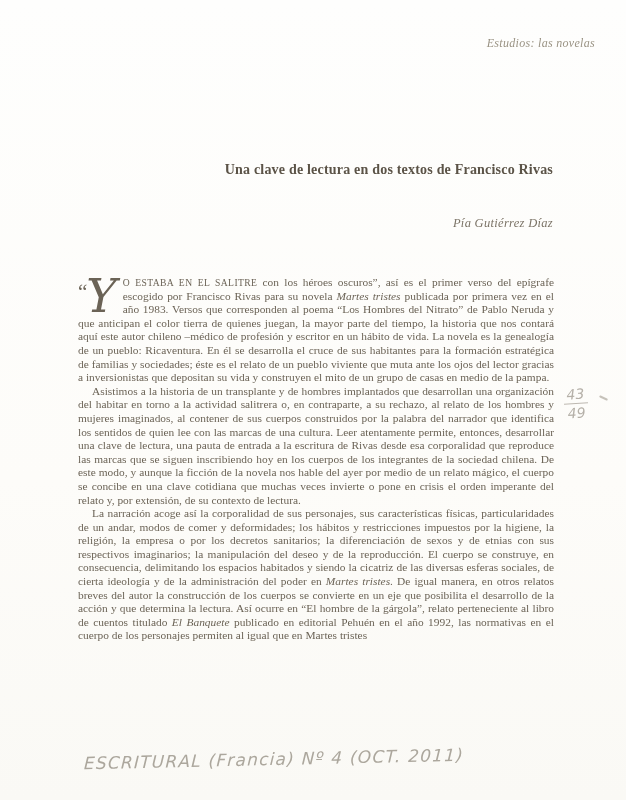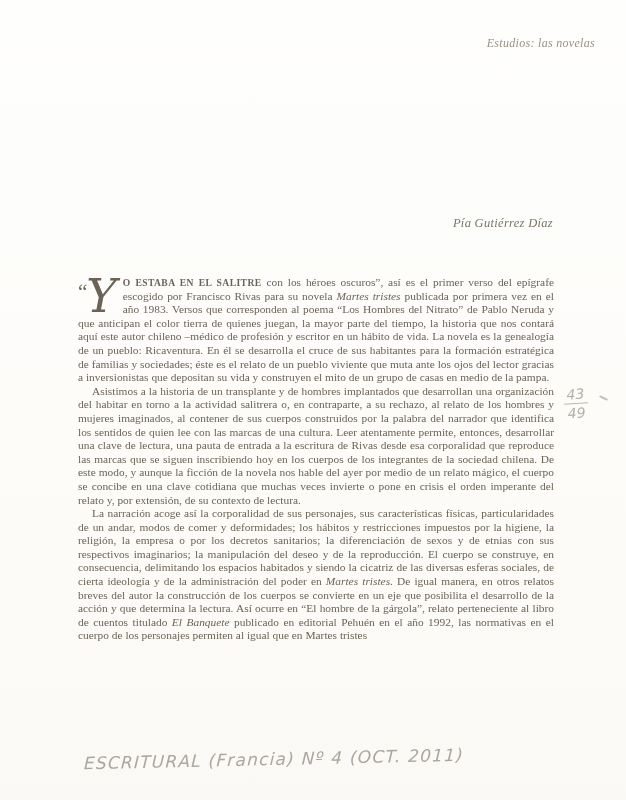--- a/index.html
+++ b/index.html
@@ -68,21 +68,21 @@
     color: #6b6356;
   }
   .dc-initial {
     font-family: "DejaVu Serif", serif;
     font-style: italic;
     font-size: 46px;
     line-height: 38px;
     color: #6b6356;
   }
 
-  .seg-smallcaps { font-size: 9.6px; letter-spacing: 0.4px; font-weight: bold; }
+  .seg-smallcaps { font-size: 9.6px; letter-spacing: 0.4px; }
   .seg-italic { font-style: italic; margin-top: 40px; }
 
   .pencil-fraction {
     position: absolute;
     left: 559px;
     top: 386px;
     width: 34px;
     text-align: center;
     font-family: "DejaVu Sans", sans-serif;
     font-style: italic;
@@ -118,20 +118,21 @@
   }
 </style>
 </head>
 <body>
 
 <div class="page">
 
   <div class="section-label">Estudios: las novelas</div>
 
   <div class="title-block">
+    <div>Una clave de lectura en dos textos de Francisco Rivas</div>
   </div>
 
   <div class="author">Pía Gutiérrez Díaz</div>
 
   <div class="body-text">
       <p><span class="dropwrap"><span class="dc-quote">“</span><span class="dc-initial">Y</span></span><span class="seg-smallcaps">O ESTABA EN EL SALITRE</span><span> con los héroes oscuros”, así es el primer verso del epígrafe escogido por Francisco Rivas para su novela </span><span class="seg-italic">Martes tristes</span><span> publicada por primera vez en el año 1983. Versos que corresponden al poema “Los Hombres del Nitrato” de Pablo Neruda y que anticipan el color tierra de quienes juegan, la mayor parte del tiempo, la historia que nos contará aquí este autor chileno –médico de profesión y escritor en un hábito de vida. La novela es la genealogía de un pueblo: Ricaventura. En él se desarrolla el cruce de sus habitantes para la formación estratégica de familias y sociedades; éste es el relato de un pueblo viviente que muta ante los ojos del lector gracias a inversionistas que depositan su vida y construyen el mito de un grupo de casas en medio de la pampa.</span></p>
       <p class="indent"><span>Asistimos a la historia de un transplante y de hombres implantados que desarrollan una organización del habitar en torno a la actividad salitrera o, en contraparte, a su rechazo, al relato de los hombres y mujeres imaginados, al contener de sus cuerpos construidos por la palabra del narrador que identifica los sentidos de quien lee con las marcas de una cultura. Leer atentamente permite, entonces, desarrollar una clave de lectura, una pauta de entrada a la escritura de Rivas desde esa corporalidad que reproduce las marcas que se siguen inscribiendo hoy en los cuerpos de los integrantes de la sociedad chilena. De este modo, y aunque la ficción de la novela nos hable del ayer por medio de un relato mágico, el cuerpo se concibe en una clave cotidiana que muchas veces invierte o pone en crisis el orden imperante del relato y, por extensión, de su contexto de lectura.</span></p>
       <p class="indent"><span>La narración acoge así la corporalidad de sus personajes, sus características físicas, particularidades de un andar, modos de comer y deformidades; los hábitos y restricciones impuestos por la higiene, la religión, la empresa o por los decretos sanitarios; la diferenciación de sexos y de etnias con sus respectivos imaginarios; la manipulación del deseo y de la reproducción. El cuerpo se construye, en consecuencia, delimitando los espacios habitados y siendo la cicatriz de las diversas esferas sociales, de cierta ideología y de la administración del poder en </span><span class="seg-italic">Martes tristes</span><span>. De igual manera, en otros relatos breves del autor la construcción de los cuerpos se convierte en un eje que posibilita el desarrollo de la acción y que determina la lectura. Así ocurre en “El hombre de la gárgola”, relato perteneciente al libro de cuentos titulado </span><span class="seg-italic">El Banquete</span><span> publicado en editorial Pehuén en el año 1992, las normativas en el cuerpo de los personajes permiten al igual que en Martes tristes</span></p>
     </div>
 

